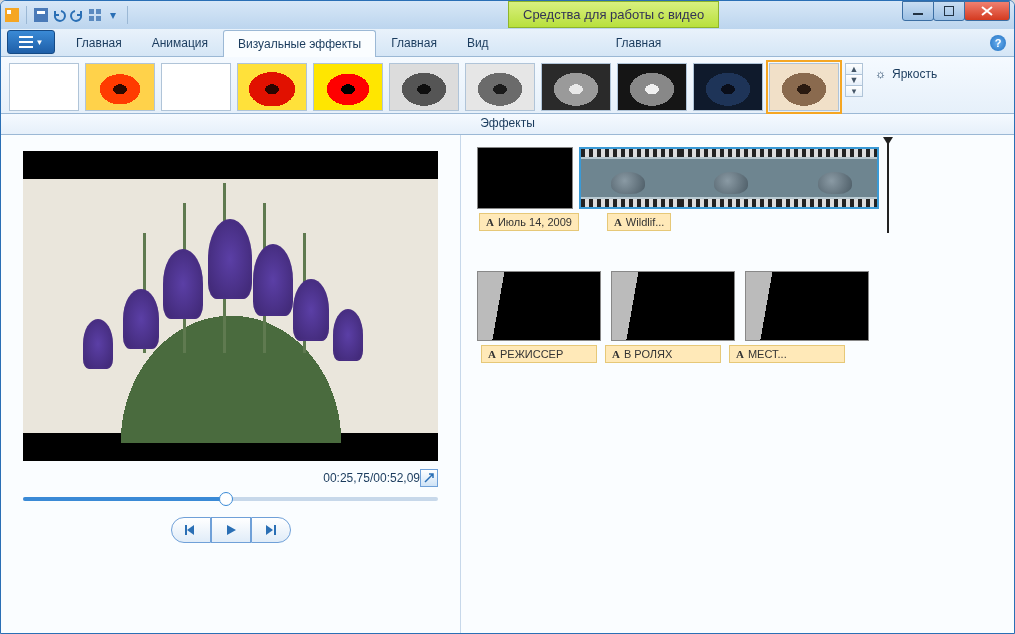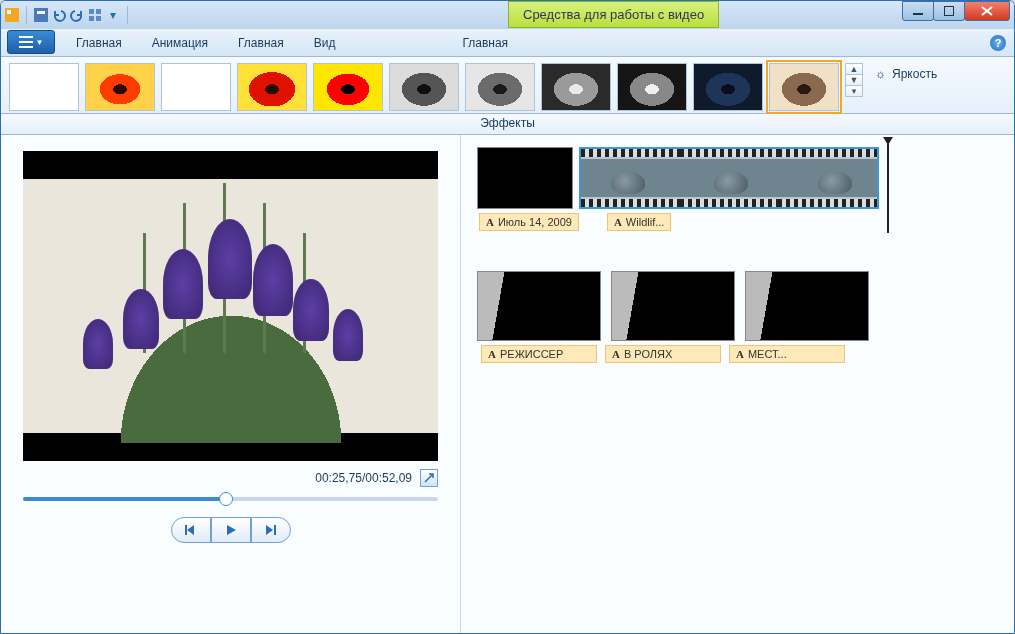--- a/index.html
+++ b/index.html
@@ -52,21 +52,21 @@
 
 
 .main { flex:1; display:flex; background:#fafdff; overflow:hidden; }
 .preview-pane { width:460px; border-right:1px solid #c7d8ea; padding:16px 10px 6px; display:flex; flex-direction:column; align-items:center; }
 .preview-video { width:415px; height:310px; background:#000; position:relative; overflow:hidden; }
 .preview-inner { position:absolute; left:0; right:0; top:28px; bottom:28px; background:#eae6dc; }
 .flowers { position:absolute; inset:0; }
 .pot-leaves { position:absolute; left:50%; bottom:-10px; width:260px; height:150px; transform:translateX(-50%); background: radial-gradient(ellipse at 50% 100%, #4a6b3e 0 60%, transparent 60%); }
 .stem { position:absolute; bottom:80px; width:3px; background:#5f7a50; }
 .bloom { position:absolute; border-radius:50% 50% 20% 20%; background:radial-gradient(#5b3fa6,#3d2670); box-shadow:0 0 0 2px rgba(80,50,140,.3) inset; }
-.time-row { width:415px; display:flex; justify-content:flex-end; align-items:center; gap:8px; margin-top:8px; font-size:12px; color:#1a3b5d; }
+.time-row { width:415px; display:flex; justify-content:flex-end; align-items:center; margin-top:8px; font-size:12px; color:#1a3b5d; }
 .expand-btn { width:18px; height:18px; border:1px solid #6fa0d8; background:linear-gradient(#fff,#cfe3f6); display:flex; align-items:center; justify-content:center; color:#2a6fb5; font-size:11px;}
 .seek-bar { width:415px; height:4px; background:#c7d8ea; margin-top:10px; position:relative; border-radius:2px;}
 .seek-fill { position:absolute; left:0; top:0; height:100%; width:49%; background:#3a8ad6; border-radius:2px;}
 .seek-thumb { position:absolute; left:49%; top:-5px; width:14px; height:14px; border-radius:50%; background:#fff; border:1px solid #3a8ad6; transform:translateX(-50%);}
 .play-controls { display:flex; gap:0; margin-top:16px; }
 .pc-btn { width:40px; height:26px; border:1px solid #6fa0d8; background:linear-gradient(#fff,#e0ecf8); display:flex; align-items:center; justify-content:center; color:#2a6fb5; }
 .pc-btn:first-child{border-radius:13px 0 0 13px;}
 .pc-btn:last-child{border-radius:0 13px 13px 0;}
 
 
@@ -164,20 +164,21 @@
     <div class="file-btn">
       <svg width="14" height="12">
           <rect width="14" height="2" fill="#fff"></rect>
           <rect y="5" width="14" height="2" fill="#fff"></rect>
           <rect y="10" width="14" height="2" fill="#fff"></rect>
         </svg>
       <span style="font-size:8px;">▼</span>
     </div>
     <div class="tab">Главная</div>
     <div class="tab">Анимация</div>
+    <div class="tab active">Визуальные эффекты</div>
     <div class="tab">Главная</div>
     <div class="tab">Вид</div>
     <div class="tab edit-tab">Главная</div>
     <div class="help-icon">?</div>
   </div>
 
   <div class="ribbon">
     <div class="effects-gallery">
       <div class="effect-thumb white"></div>
       <div class="effect-thumb orange"></div>

